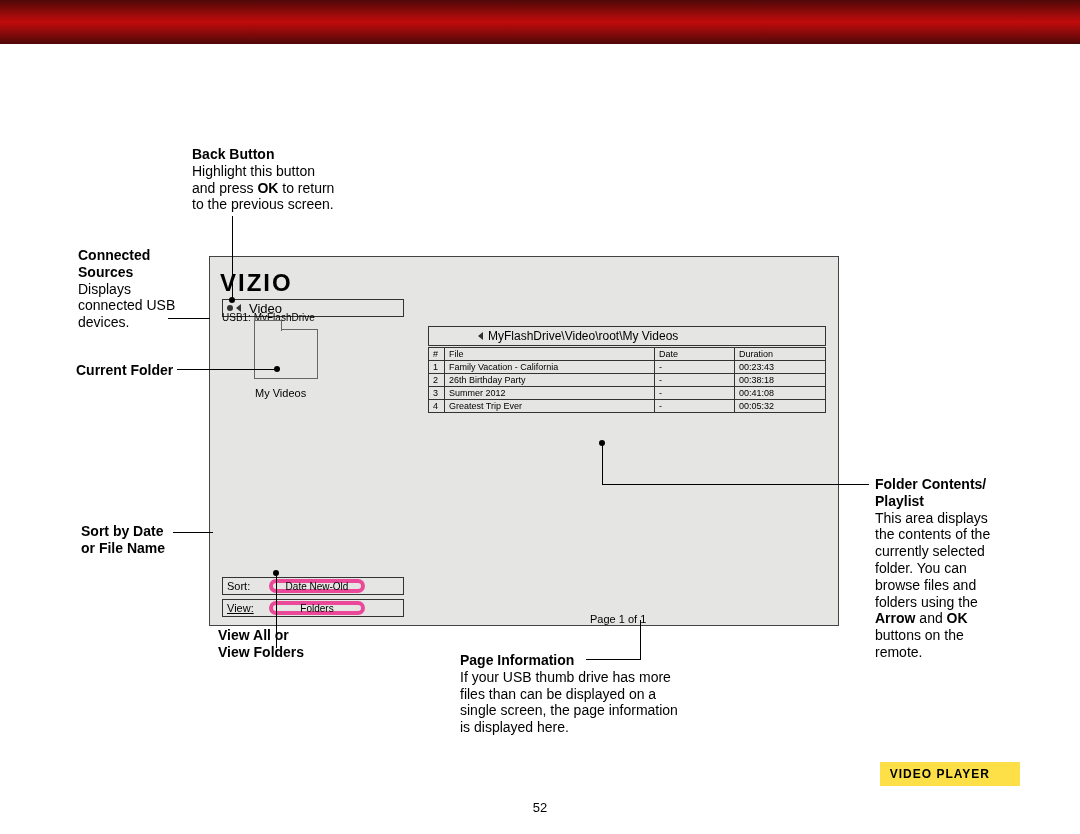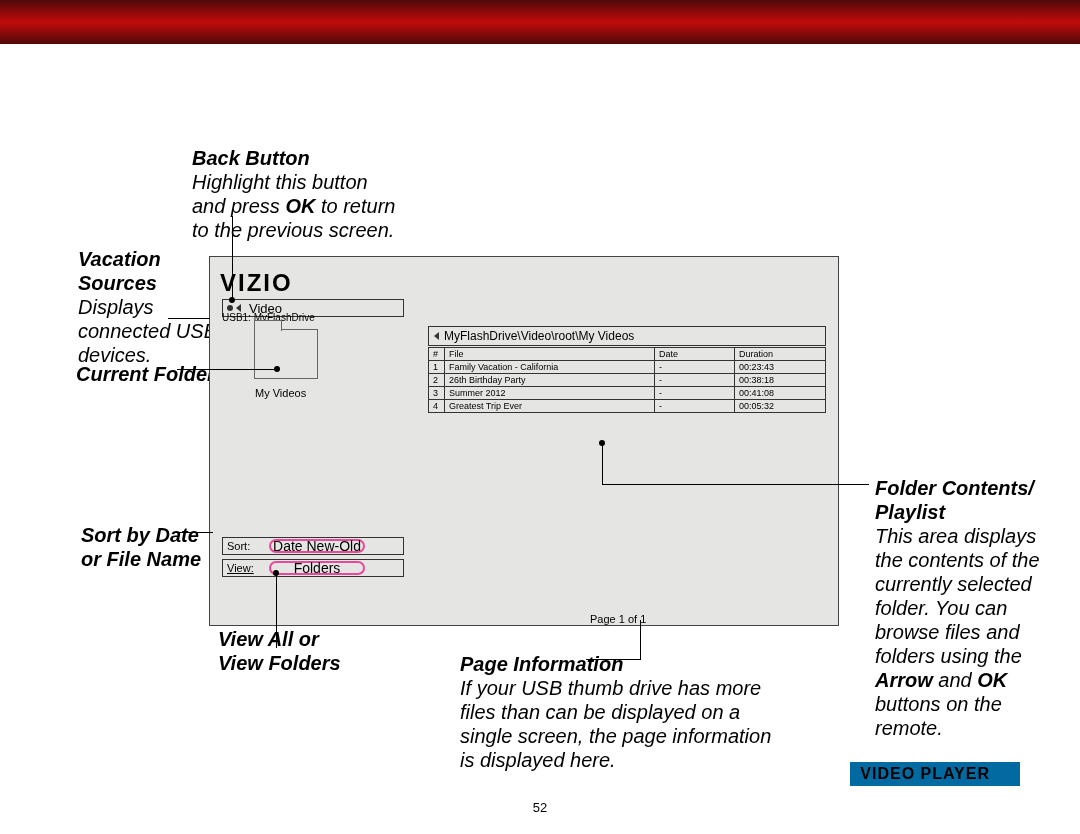--- a/index.html
+++ b/index.html
@@ -9,21 +9,21 @@
     color: #000;
     background: #fff;
     width: 1080px;
     height: 834px;
     position: relative;
   }
   .topbar {
     position: absolute; top: 0; left: 0; width: 1080px; height: 44px;
     background: linear-gradient(to bottom, #4f0808 0%, #c10b0b 50%, #4f0808 100%);
   }
-  .annot { position: absolute; line-height: 1.2; font-size: 20px; font-style: italic; }
+  .annot { position: absolute; line-height: 1.2; font-size: 14px; }
   .annot b { font-weight: bold; }
   .tvpanel {
     position: absolute; left: 209px; top: 256px; width: 630px; height: 370px;
     background: #e5e5e3; border: 1px solid #444;
   }
   .brand { position: absolute; left: 10px; top: 12px; font-weight: 900; letter-spacing: 2px; font-size: 24px; }
   .vdrop {
     position: absolute; left: 12px; top: 42px; width: 182px; height: 18px;
     border: 1px solid #333; background: #e5e5e3; display: flex; align-items: center;
   }
@@ -35,63 +35,63 @@
     position: absolute; left: 44px; top: 72px; width: 64px; height: 50px;
     border: 1px solid #666; background: #e5e5e3;
   }
   .foldericon:before {
     content:""; position:absolute; left:-1px; top:-10px; width:26px; height:10px;
     border:1px solid #666; border-bottom:none; background:#e5e5e3;
   }
   .foldername { position: absolute; left: 45px; top: 130px; width: 110px; text-align:left; font-size: 11px; }
   .sortrow, .viewrow {
     position: absolute; left: 12px; width: 182px; height: 18px; border:1px solid #333;
-    display:flex; align-items:center; font-size:11px;
+    display:flex; align-items:center; font-size:11px;margin-top:40px;
   }
   .sortrow { top: 280px; }
   .viewrow { top: 302px; text-decoration: underline; }
   .rowlabel { width: 34px; padding-left:4px; }
-  .pill { position: absolute; left:46px; top:1px; width:96px; height:14px; border:2px solid #ec4899; border-radius:8px; display:flex; align-items:center; justify-content:center; font-size:14px; }
+  .pill { position: absolute; left:46px; top:1px; width:96px; height:14px; border:4px solid #ec4899; border-radius:8px; display:flex; align-items:center; justify-content:center; font-size:10px; }
   .breadcrumb {
     position: absolute; left: 218px; top: 69px; width: 398px; height: 20px;
-    border: 1px solid #333; display:flex; align-items:center; font-size:12px;
+    border: 1px solid #333; display:flex; align-items:center; font-size:12px;padding-left:44px;
   }
   .breadcrumb .tri { width:0; height:0; border-top:4px solid transparent; border-bottom:4px solid transparent; border-right:5px solid #333; margin: 0 5px; }
   .filetable {
     position: absolute; left: 218px; top: 90px; width: 398px;
     border-collapse: collapse; font-size: 9px;
   }
   .filetable th, .filetable td {
     border: 1px solid #333; padding: 1px 4px; text-align: left; font-weight: normal;
   }
   .filetable th { font-weight: normal; }
   .pageinfo { position: absolute; left: 380px; top: 356px; font-size: 11px; }
   .lead-line { position:absolute; background:#000; }
   .lead-dot { position:absolute; width:6px; height:6px; background:#000; border-radius:50%; }
   .caption-band {
     position: absolute; right: 60px; top: 762px; height: 24px;
-    background: #0369a1; padding: 4px 30px 4px 10px; font-weight: bold;
-    letter-spacing: 1px; font-size: 16px; display:flex; align-items:center;
+    background: #fde047; padding: 4px 30px 4px 10px; font-weight: bold;
+    letter-spacing: 1px; font-size: 12px; display:flex; align-items:center;
   }
   .pagenum { position:absolute; left: 0; top: 800px; width:1080px; text-align:center; font-size:13px; }
 </style>
 </head>
 <body>
 
 <div class="topbar"></div>
 
 <div class="annot" style="left:192px; top:146px;">
   <b>Back Button</b><br>
   <span>Highlight this button</span><br>
   <span>and press </span><b>OK</b><span> to return</span><br>
   <span>to the previous screen.</span>
 </div>
 
 <div class="annot" style="left:78px; top:247px;">
-  <b>Vacation</b><br>
+  <b>Connected</b><br>
   <b>Sources</b><br>
   <span>Displays</span><br>
   <span>connected USB</span><br>
   <span>devices.</span>
 </div>
 
 <div class="annot" style="left:76px; top:362px;">
   <b>Current Folder</b>
 </div>
 

